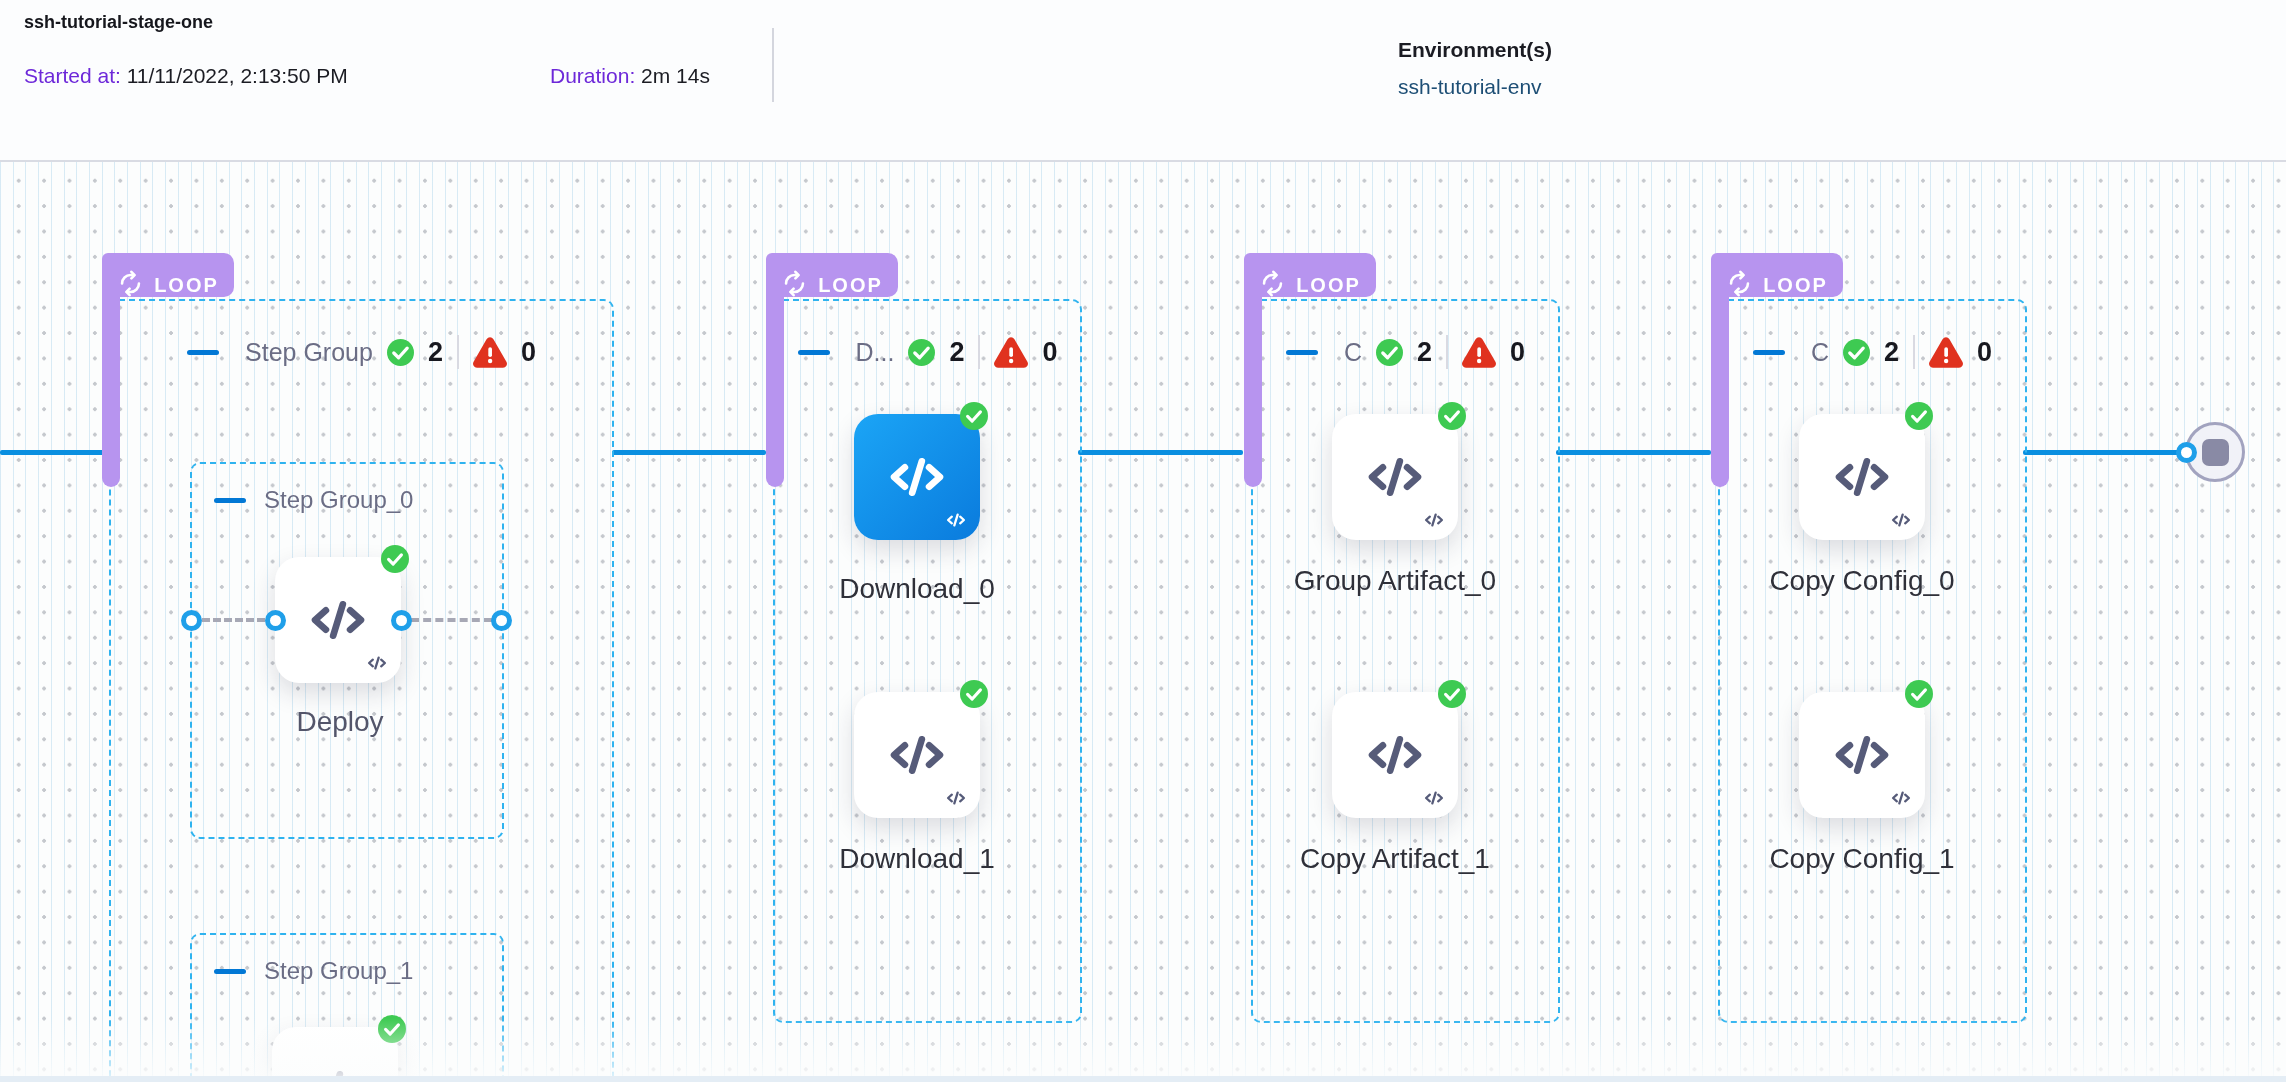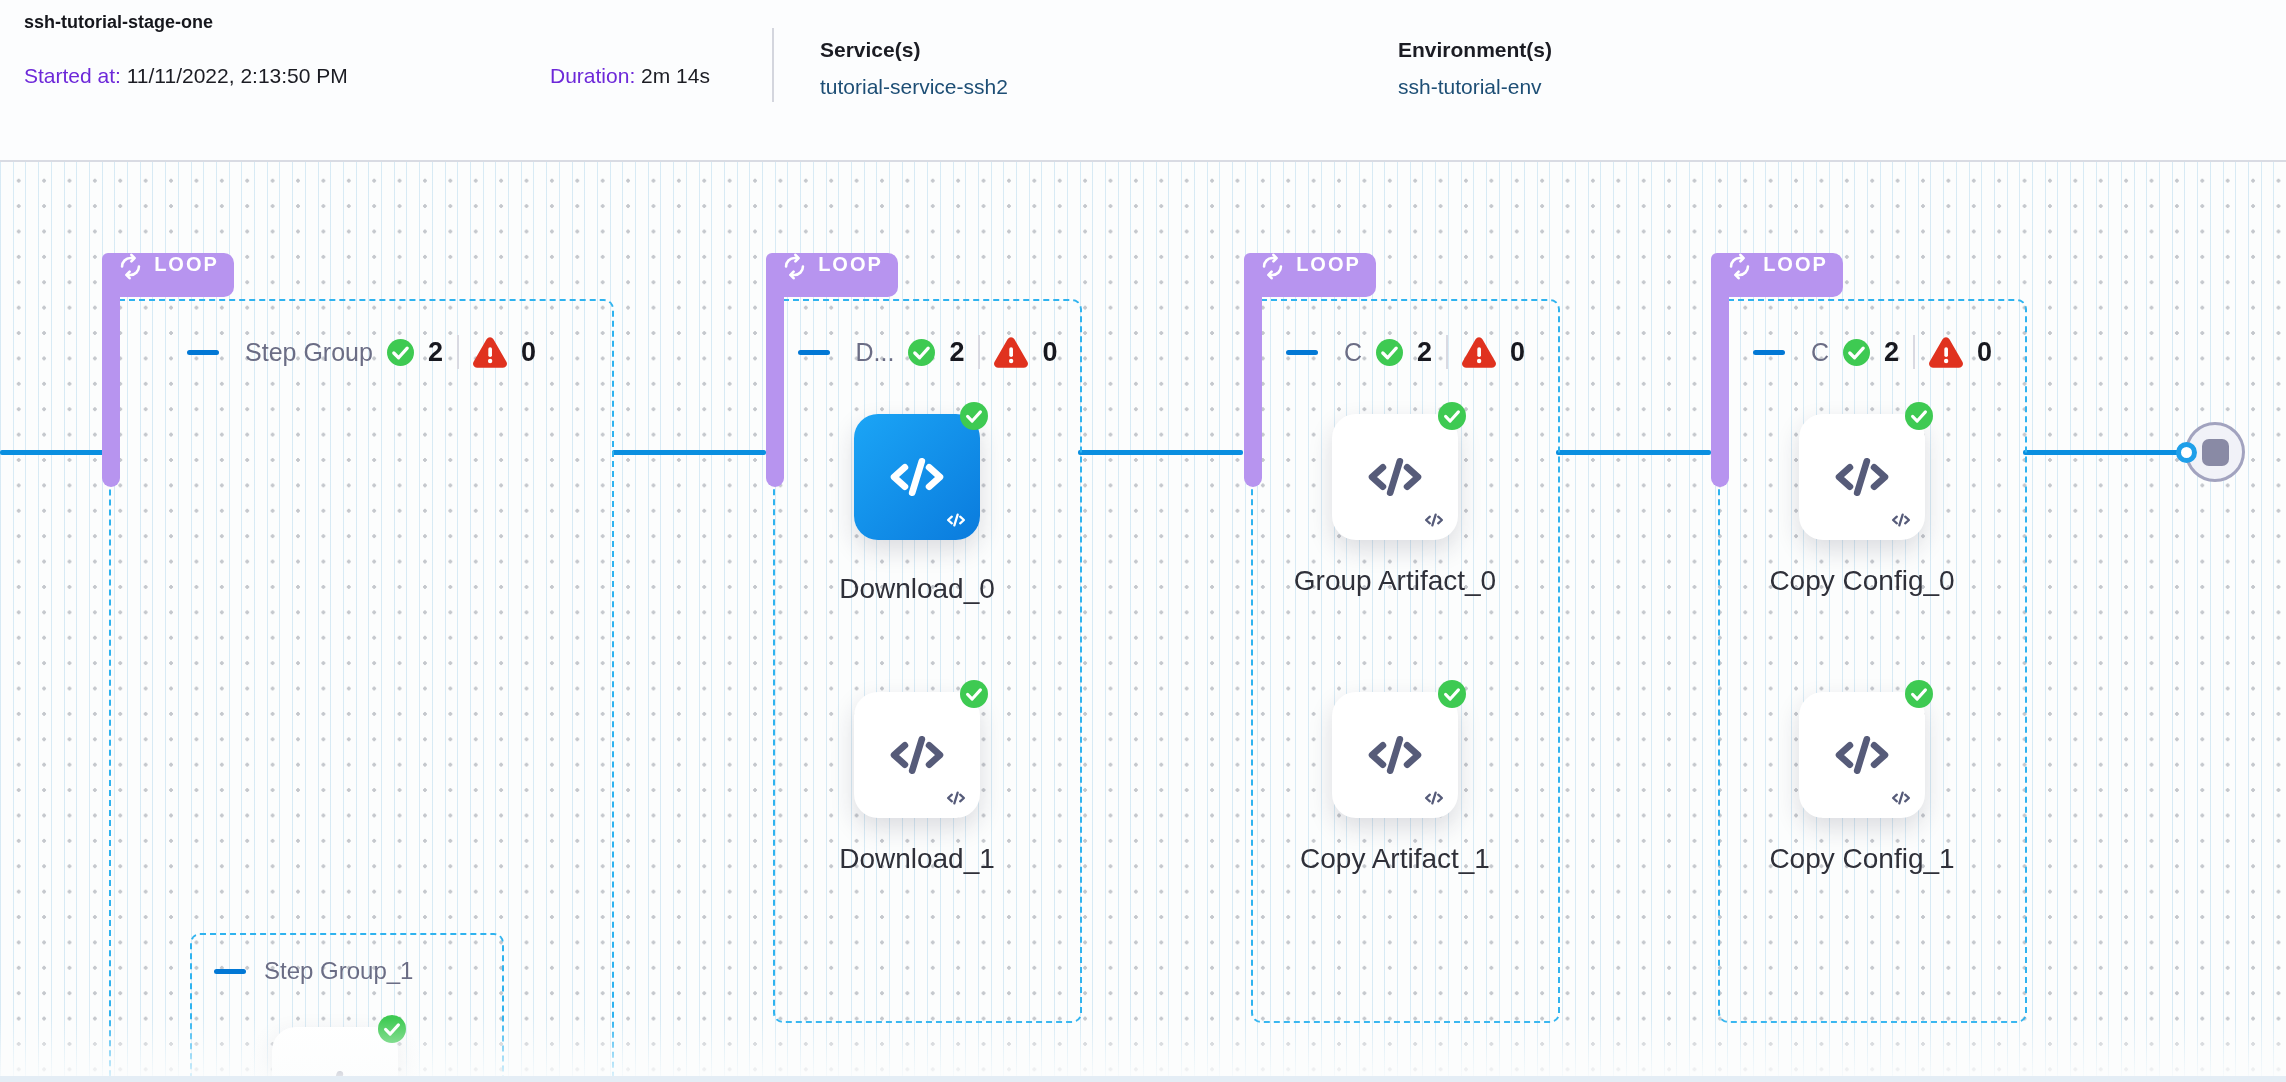--- a/index.html
+++ b/index.html
@@ -32,21 +32,21 @@
   .canvas-fade{position:absolute;left:0;bottom:0;width:100%;height:64px;z-index:9;
     background:linear-gradient(to bottom, rgba(252,253,253,0), rgba(252,253,253,.92));pointer-events:none;}
   .bottom-strip{position:absolute;left:0;bottom:0;width:100%;height:6px;background:#e4edf5;z-index:10;}
   
   .line-seg{position:absolute;height:5px;background:#0a8fe0;border-radius:2px;z-index:1;}
   
   .group-box{position:absolute;border:2px dashed #2fb3ef;border-radius:10px;z-index:2;background:transparent;}
   .loop-bar{position:absolute;left:-9px;top:-48px;width:18px;height:234px;background:#b794ef;border-radius:6px 0 9px 9px;z-index:2;}
   .loop-badge{
     position:absolute;left:-9px;top:-48px;height:44px;width:132px;background:#b794ef;
-    border-radius:10px 10px 10px 0;display:flex;align-items:flex-start;justify-content:center;gap:10px;z-index:3;
+    border-radius:10px 10px 10px 0;display:flex;align-items:flex-end;justify-content:center;gap:10px;z-index:3;
   }
   .loop-badge span{color:#fff;font-size:20px;font-weight:bold;letter-spacing:2px;}
   
   .gtitle-row{position:absolute;left:0;top:34px;width:100%;display:flex;align-items:center;justify-content:center;gap:14px;z-index:3;}
   .minus{width:32px;height:5px;background:#0278d5;border-radius:3px;flex:none;cursor:pointer;}
   .gtitle{font-size:25px;font-weight:500;color:#6b6d85;white-space:nowrap;margin-left:12px;}
   .count{font-size:27px;font-weight:600;color:#17181f;}
   .vdiv{width:2px;height:34px;background:#d9dae2;}
   .cbadge{width:27px;height:27px;border-radius:50%;background:#3eca52;display:flex;align-items:center;justify-content:center;flex:none;}
   .warnicon{width:34px;height:31px;flex:none;}
@@ -108,24 +108,20 @@
   <div class="hdr-title">ssh-tutorial-stage-one</div>
   <div class="kv" style="left:24px;">
     <span class="lbl">Started at:</span>
     <span>11/11/2022, 2:13:50 PM</span>
   </div>
   <div class="kv" style="left:550px;">
     <span class="lbl">Duration:</span>
     <span>2m 14s</span>
   </div>
   <div class="hdr-vdiv"></div>
-  <div class="sec" style="left:820px;">
-    <div class="sec-lbl">Service(s)</div>
-    <a class="sec-link">tutorial-service-ssh2</a>
-  </div>
   <div class="sec" style="left:1398px;">
     <div class="sec-lbl">Environment(s)</div>
     <a class="sec-link">ssh-tutorial-env</a>
   </div>
 </div>
 
 <div class="canvas">
 
   <div class="line-seg" style="left:0;top:288px;width:109px;"></div>
   <div class="line-seg" style="left:612px;top:288px;width:154px;"></div>
@@ -150,36 +146,62 @@
           </svg>
       </div>
       <div class="count">2</div>
       <div class="vdiv"></div>
       <svg class="warnicon" viewBox="0 0 24 22">
           <use href="#ic-warn"></use>
         </svg>
       <div class="count">0</div>
     </div>
 
-
-    <div class="sg-box" style="left:79px;top:632px;width:310px;height:495px;">
+    <div class="sg-box" style="left:79px;top:161px;width:310px;height:373px;">
       <div class="sg-title">
         <div class="minus"></div>
-        <div class="sg-name">Step Group_1</div>
-      </div>
-      <div class="node" style="left:80px;top:92px;">
+        <div class="sg-name">Step Group_0</div>
+      </div>
+      <div class="dash-seg" style="left:10px;top:154px;width:63px;"></div>
+      <div class="dash-seg" style="left:219px;top:154px;width:81px;"></div>
+      <div class="port" style="left:-11px;top:146px;"></div>
+      <div class="port" style="left:73px;top:146px;"></div>
+      <div class="port" style="left:199px;top:146px;"></div>
+      <div class="port" style="left:299px;top:146px;"></div>
+      <div class="node" style="left:83px;top:93px;">
         <svg class="code-ic" viewBox="0 0 48 48">
+            <use href="#ic-code"></use>
+          </svg>
+        <svg class="mini-ic" viewBox="0 0 48 48">
             <use href="#ic-code"></use>
           </svg>
         <div class="check-float">
           <svg viewBox="0 0 24 24" width="22" height="22">
               <use href="#ic-check"></use>
             </svg>
         </div>
       </div>
+      <div class="node-label soft" style="left:148px;top:242px;">Deploy</div>
+    </div>
+
+    <div class="sg-box" style="left:79px;top:632px;width:310px;height:495px;">
+      <div class="sg-title">
+        <div class="minus"></div>
+        <div class="sg-name">Step Group_1</div>
+      </div>
+      <div class="node" style="left:80px;top:92px;">
+        <svg class="code-ic" viewBox="0 0 48 48">
+            <use href="#ic-code"></use>
+          </svg>
+        <div class="check-float">
+          <svg viewBox="0 0 24 24" width="22" height="22">
+              <use href="#ic-check"></use>
+            </svg>
+        </div>
+      </div>
       <div class="port" style="left:70px;top:146px;"></div>
     </div>
   </div>
 
   <div class="group-box" style="left:773px;top:137px;width:305px;height:720px;">
     <div class="loop-bar"></div>
     <div class="loop-badge">
       <svg viewBox="0 0 24 24" width="27" height="27">
           <use href="#ic-loop"></use>
         </svg>

